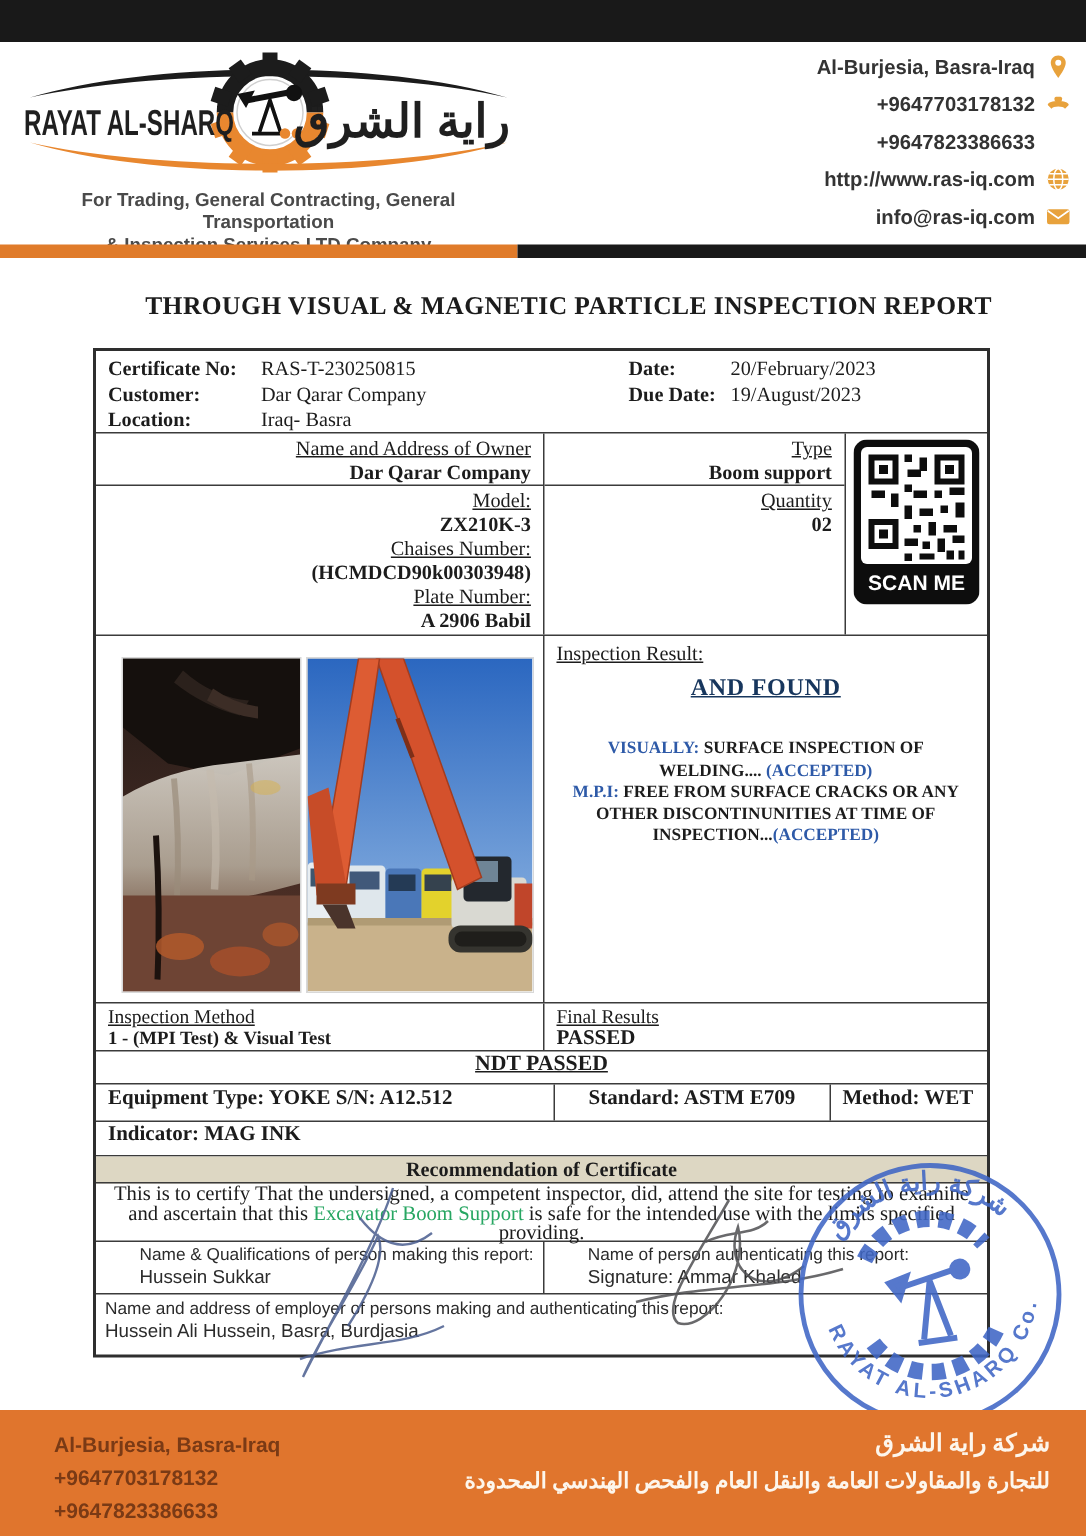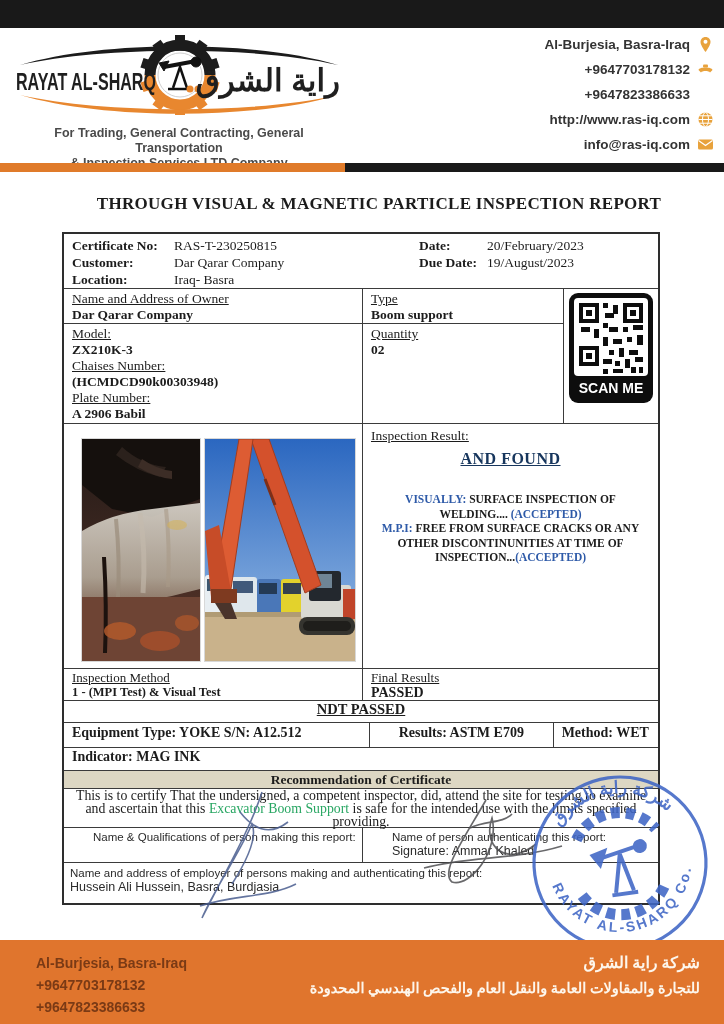--- a/index.html
+++ b/index.html
@@ -27,21 +27,21 @@
   .tbl { position: absolute; left: 62px; top: 232px; width: 598px; height: 673px; border: 2px solid #2e2e2e; }
   .row { position: relative; width: 100%; }
   .bb { border-bottom: 1px solid #3b3b3b; }
   .br { border-right: 1px solid #3b3b3b; }
   .u { text-decoration: underline; }
   .row-cert { height: 55px; padding: 3px 0 0 8px; font-size: 13.5px; line-height: 17px; }
   .cert-left { position: absolute; left: 8px; top: 3px; }
   .cert-right { position: absolute; left: 355px; top: 3px; }
   .cert-left .lab { display: inline-block; width: 102px; font-weight: bold; }
   .cert-right .lab { display: inline-block; width: 68px; font-weight: bold; }
-  .row-owner { height: 135px; display: flex; }
+  .row-owner { height: 135px; display: flex; text-align: right; }
   .col-owner { width: 301px; }
   .col-type  { width: 202px; }
   .col-qr    { width: 95px; padding: 4px 5px; }
   .cell-pad { padding: 2px 8px; font-size: 13.5px; line-height: 16px; }
   .cell-h35 { height: 35px; }
   .cell-h100 { height: 99px; }
   .val { font-weight: bold; font-size: 13.5px; }
   .row-photos { height: 245px; display: flex; }
   .cell-photos { width: 301px; position: relative; }
   .cell-result { width: 297px; position: relative; text-align: center; }
@@ -377,35 +377,36 @@
         <div class="mval" style="font-size:14px">PASSED</div>
       </div>
     </div>
 
     <div class="row row-ndt-title bb">
       <span>NDT PASSED</span>
     </div>
 
     <div class="row row-equip bb">
       <div class="ecell e1 br">Equipment Type: YOKE S/N: A12.512</div>
-      <div class="ecell e2 br">Results: ASTM E709</div>
+      <div class="ecell e2 br">Standard: ASTM E709</div>
       <div class="ecell e3">Method: WET</div>
     </div>
 
     <div class="row row-ind bb">Indicator: MAG INK</div>
 
     <div class="row row-rec-head bb">Recommendation of Certificate</div>
 
     <div class="row row-rec-text bb">
       <span>This is to certify That the undersigned, a competent inspector, did, attend the site for testing to examine and ascertain that this </span><span class="green">Excavator Boom Support</span><span> is safe for the intended use with the limits specified providing.</span>
     </div>
 
     <div class="row row-sign bb">
       <div class="scell s1 br">
         <div class="slab">Name &amp; Qualifications of person making this report:</div>
+        <div class="sname">Hussein Sukkar</div>
       </div>
       <div class="scell s2">
         <div class="slab">Name of person authenticating this report:</div>
         <div class="sname">Signature: Ammar Khaled</div>
       </div>
     </div>
 
     <div class="row row-employer">
       <div class="slab">Name and address of employer of persons making and authenticating this report:</div>
       <div class="sname">Hussein Ali Hussein, Basra, Burdjasia</div>

